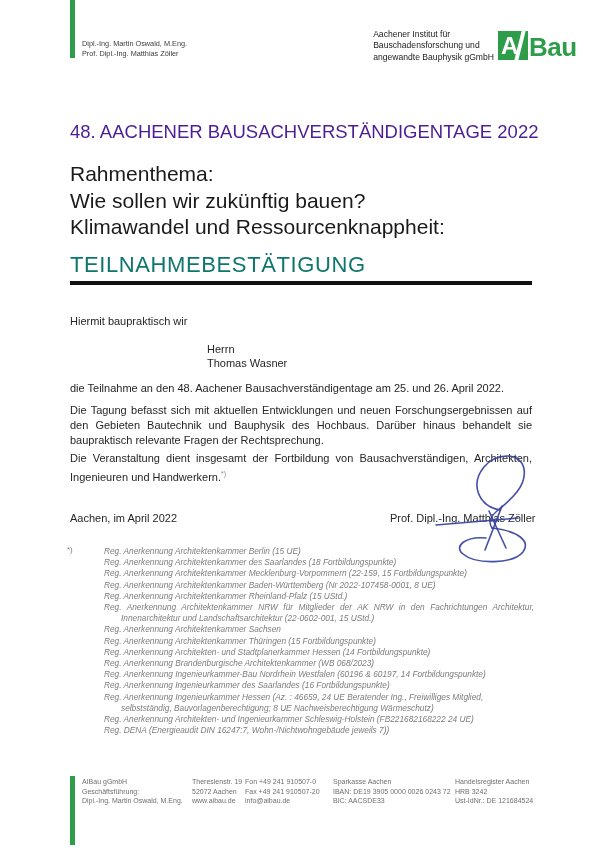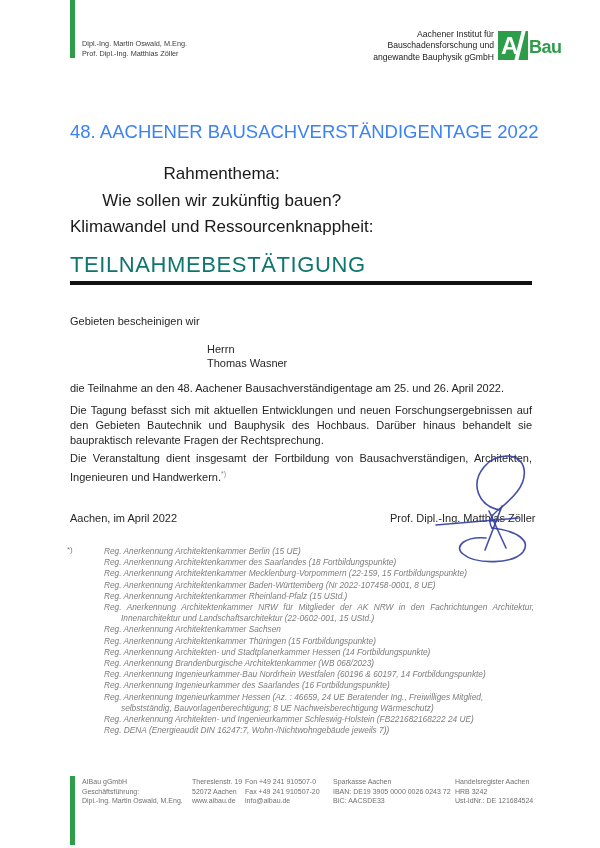--- a/index.html
+++ b/index.html
@@ -11,30 +11,30 @@
     --footer:#6f6f6f;
   }
   *{margin:0;padding:0;box-sizing:border-box;}
   html,body{background:#ffffff;}
   body{font-family:"Liberation Sans",sans-serif;color:var(--text);}
   .page{position:relative;width:600px;height:848px;background:#ffffff;overflow:hidden;margin:0 auto;}
 
   
   .topbar{position:absolute;left:70px;top:0;width:5px;height:58px;background:var(--brand-green);}
   .staff{position:absolute;left:82px;top:39px;font-size:7.3px;line-height:9.8px;color:#3c3c3c;}
-  .institute{position:absolute;top:29px;right:106px;text-align:right;font-size:8.6px;line-height:11.4px;color:#1b1b1b;}
+  .institute{position:absolute;top:29px;right:106px;font-size:8.6px;line-height:11.4px;color:#1b1b1b;}
   .logo{position:absolute;left:498px;top:31px;display:flex;align-items:flex-end;height:29px;}
   .logo-box{position:relative;width:30px;height:29px;background:var(--brand-green);color:#ffffff;
             font-weight:bold;font-size:24px;line-height:29px;text-align:left;padding-left:3px;overflow:hidden;}
   .logo-slash{position:absolute;right:6px;top:0;width:4px;height:29px;background:#ffffff;transform:skewX(-14deg);}
-  .logo-bau{color:var(--brand-green);font-weight:bold;font-size:18px;line-height:25px;letter-spacing:-0.5px;margin-left:1px;}
+  .logo-bau{color:var(--brand-green);font-weight:bold;font-size:26px;line-height:25px;letter-spacing:-0.5px;margin-left:1px;}
 
   
-  .title{position:absolute;left:70px;top:121px;width:480px;font-size:18.5px;font-weight:normal;color:#3b82f6;white-space:nowrap;}
-  .subtitle{position:absolute;left:70px;top:161px;font-size:17px;line-height:26.5px;color:#1a1a1a;text-align:center;}
+  .title{position:absolute;left:70px;top:121px;width:480px;font-size:18.5px;font-weight:normal;color:#4c1d95;white-space:nowrap;}
+  .subtitle{position:absolute;left:70px;top:161px;font-size:21px;line-height:26.5px;color:#1a1a1a;}
   .section{position:absolute;left:70px;top:252px;font-size:22px;font-weight:normal;letter-spacing:0.6px;color:#0f766e;}
   .rule{position:absolute;left:70px;top:281px;width:462px;height:4px;background:var(--rule);}
 
   
   .intro{position:absolute;left:70px;top:315px;font-size:11px;}
   .name-block{position:absolute;left:207px;top:343px;font-size:11px;line-height:13.6px;}
   .p{position:absolute;left:70px;width:462px;font-size:11px;line-height:15.2px;}
   .p1{top:381px;}
   .p2{top:403px;}
   .p3{top:451px;}
@@ -83,21 +83,21 @@
 
   <h1 class="title">48. AACHENER BAUSACHVERSTÄNDIGENTAGE 2022</h1>
   <div class="subtitle">
     <div>Rahmenthema:</div>
     <div>Wie sollen wir zukünftig bauen?</div>
     <div>Klimawandel und Ressourcenknappheit:</div>
   </div>
   <h2 class="section">TEILNAHMEBESTÄTIGUNG</h2>
   <div class="rule"></div>
 
-  <p class="intro">Gebieten bescheinigen wir</p>
+  <p class="intro">Hiermit baupraktisch wir</p>
   <div class="name-block">
     <div>Herrn</div>
     <div>Thomas Wasner</div>
   </div>
   <p class="p p1">die Teilnahme an den 48. Aachener Bausachverständigentage am 25. und 26. April 2022.</p>
   <p class="p p2 just">Die Tagung befasst sich mit aktuellen Entwicklungen und neuen Forschungsergebnissen auf den Gebieten Bautechnik und Bauphysik des Hochbaus. Darüber hinaus behandelt sie baupraktisch relevante Fragen der Rechtsprechung.</p>
   <p class="p p3 just"><span>Die Veranstaltung dient insgesamt der Fortbildung von Bausachverständigen, Architekten, Ingenieuren und Handwerkern.</span><sup>*)</sup></p>
 
   <div class="place-date">Aachen, im April 2022</div>
   <div class="signer">Prof. Dipl.-Ing. Matthias Zöller</div>

